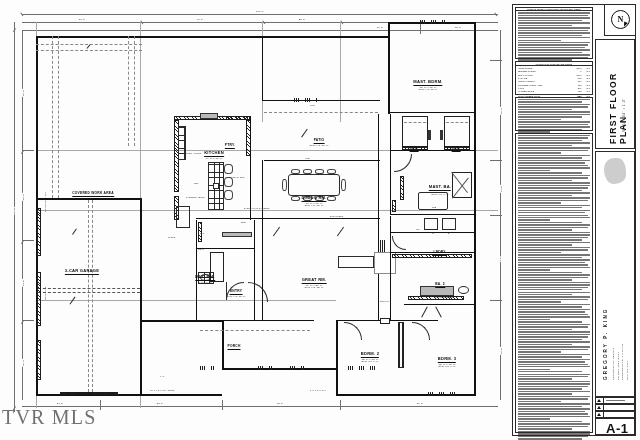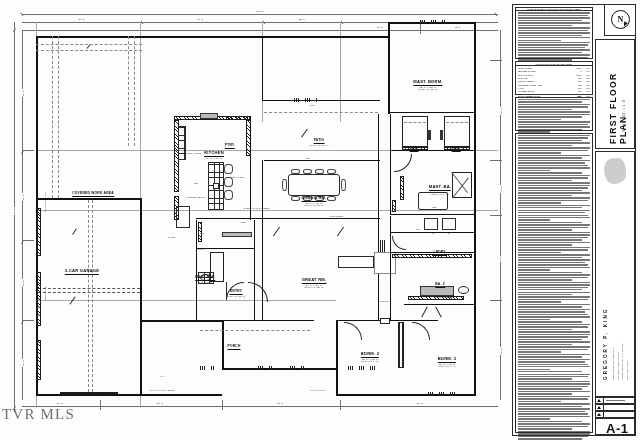--- a/index.html
+++ b/index.html
@@ -109,21 +109,21 @@
             letter-spacing:.5px;font-family:"Liberation Sans",sans-serif;}
   .revrow{position:absolute;border:.7px solid #2a2a2a;box-sizing:border-box;display:flex;}
   .revrow .tri{width:7px;border-right:.7px solid #2a2a2a;position:relative;}
   .revrow .tri:after{content:"";position:absolute;left:1.4px;top:1.4px;
       border-left:2px solid transparent;border-right:2px solid transparent;
       border-bottom:3.4px solid #111;}
   .revrow .rl{flex:1;display:flex;align-items:center;padding-left:1.5px;}
   .revrow .rl .dl{width:70%;margin:0;}
 
   #watermark{position:absolute;left:2px;top:406px;font-family:"Liberation Serif",serif;
-             font-size:15px;letter-spacing:1.2px;color:#5d5d5d;opacity:.88;}
+             font-size:20px;letter-spacing:1.2px;color:#5d5d5d;opacity:.88;}
 </style>
 </head>
 <body>
 
 <div id="sheet">
 
   <div>
     <div class="dimline" style="left:22px;top:14px;width:476px;height:.7px;"></div>
     <div class="dimline" style="left:22px;top:22px;width:476px;height:.7px;"></div>
     <div class="dimline" style="left:22px;top:30px;width:476px;height:.7px;"></div>

